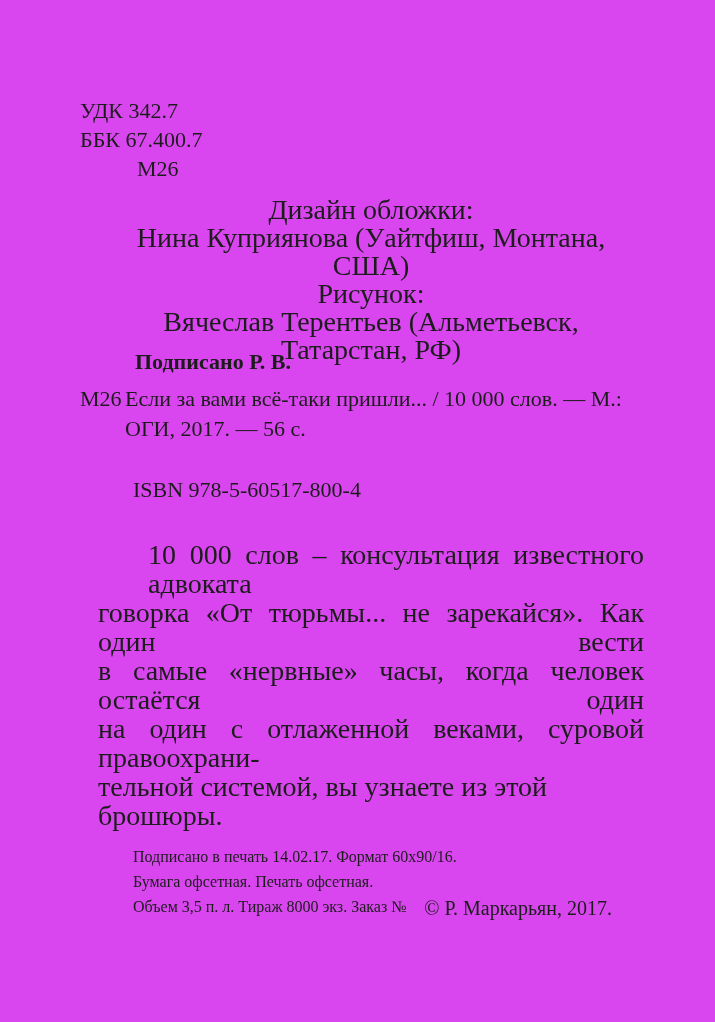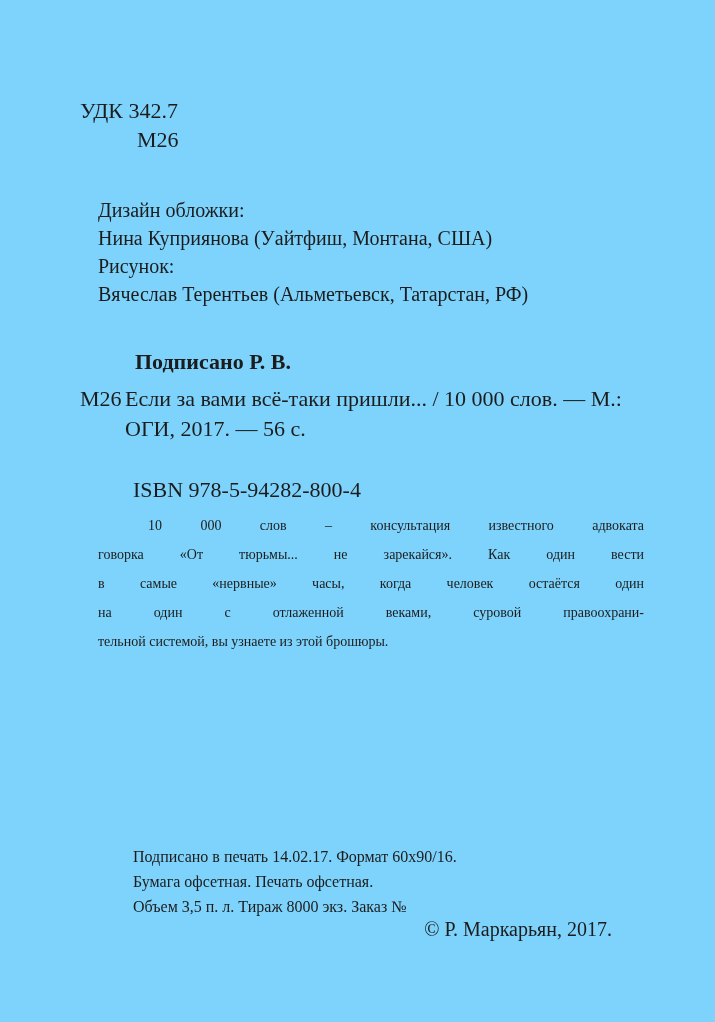--- a/index.html
+++ b/index.html
@@ -4,21 +4,21 @@
 <style>
   html, body {
     margin: 0;
     padding: 0;
     background: #ffffff;
   }
   .page {
     position: relative;
     width: 715px;
     height: 1022px;
-    background: #7dd3fc;
+    background: #d946ef;
     font-family: "Liberation Serif", "DejaVu Serif", serif;
     color: #1c1c1c;
     overflow: hidden;
   }
   .block { position: absolute; }
 
   
   .classification {
     top: 96px;
     left: 80px;
@@ -26,21 +26,22 @@
     line-height: 29px;
     white-space: nowrap;
   }
   .classification .sign { margin-left: 57px; }
 
   
   .credits {
     top: 196px;
     left: 98px;
     width: 546px;
-    font-size: 20px;
+    text-align: center;
+    font-size: 28px;
     line-height: 28px;
   }
   .credits .group-gap { }
 
   
   .author {
     top: 349px;
     left: 135px;
     font-size: 22px;
     font-weight: bold;
@@ -62,76 +63,77 @@
   .bib-entry .bib-text { margin-left: 45px; }
 
   .isbn {
     top: 477px;
     left: 133px;
     font-size: 22px;
   }
 
   
   .annotation {
-    top: 511px;
+    top: 540px;
     left: 98px;
     width: 546px;
-    font-size: 14px;
+    font-size: 28px;
     line-height: 29px;
   }
   .annotation .line.just {
     text-align: justify;
     text-align-last: justify;
   }
   .annotation .line.indent { padding-left: 50px; }
 
   
   .imprint {
     top: 844px;
     left: 133px;
     font-size: 16px;
     line-height: 25px;
   }
 
   .copyright {
-    top: 918px;
+    top: 897px;
     left: 98px;
     width: 514px;
     text-align: right;
     font-size: 20px;
   }
 </style>
 </head>
 <body>
 
 <div class="page">
 
   <div class="block classification">
     <div>УДК 342.7</div>
+    <div>ББК 67.400.7</div>
     <div class="sign">М26</div>
   </div>
 
   <div class="block credits">
     <div>Дизайн обложки:</div>
     <div>Нина Куприянова (Уайтфиш, Монтана, США)</div>
     <div class="group-gap">Рисунок:</div>
     <div>Вячеслав Терентьев (Альметьевск, Татарстан, РФ)</div>
   </div>
 
   <div class="block author">Подписано Р. В.</div>
 
   <div class="block bib-entry">
     <span class="bib-sign">М26</span>
     <div class="bib-text">
       <div>Если за вами всё-таки пришли... / 10 000 слов. — М.:</div>
       <div>ОГИ, 2017. — 56 с.</div>
     </div>
   </div>
 
-  <div class="block isbn">ISBN 978-5-94282-800-4</div>
+  <div class="block isbn">ISBN 978-5-60517-800-4</div>
 
   <div class="block annotation">
     <div class="line just indent">10 000 слов – консультация известного адвоката</div>
     <div class="line just">говорка «От тюрьмы... не зарекайся». Как один вести</div>
     <div class="line just">в самые «нервные» часы, когда человек остаётся один</div>
     <div class="line just">на один с отлаженной веками, суровой правоохрани-</div>
     <div class="line">тельной системой, вы узнаете из этой брошюры.</div>
   </div>
 
   <div class="block imprint">

